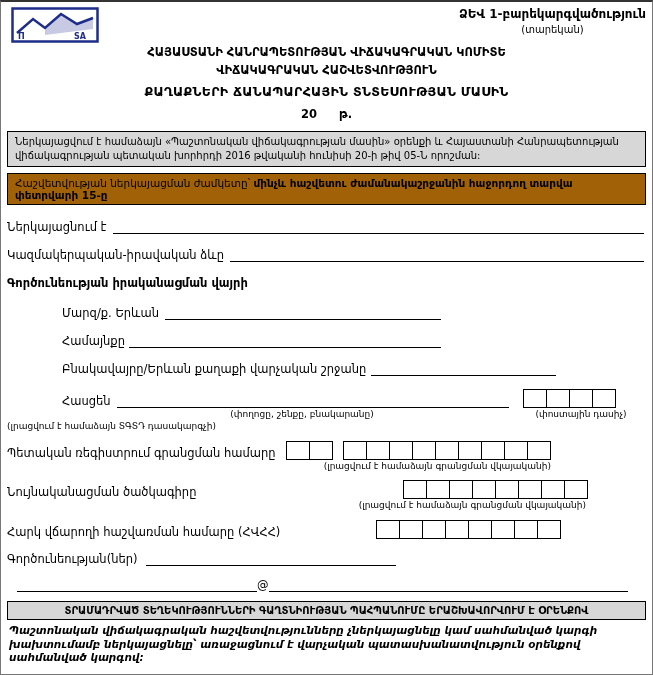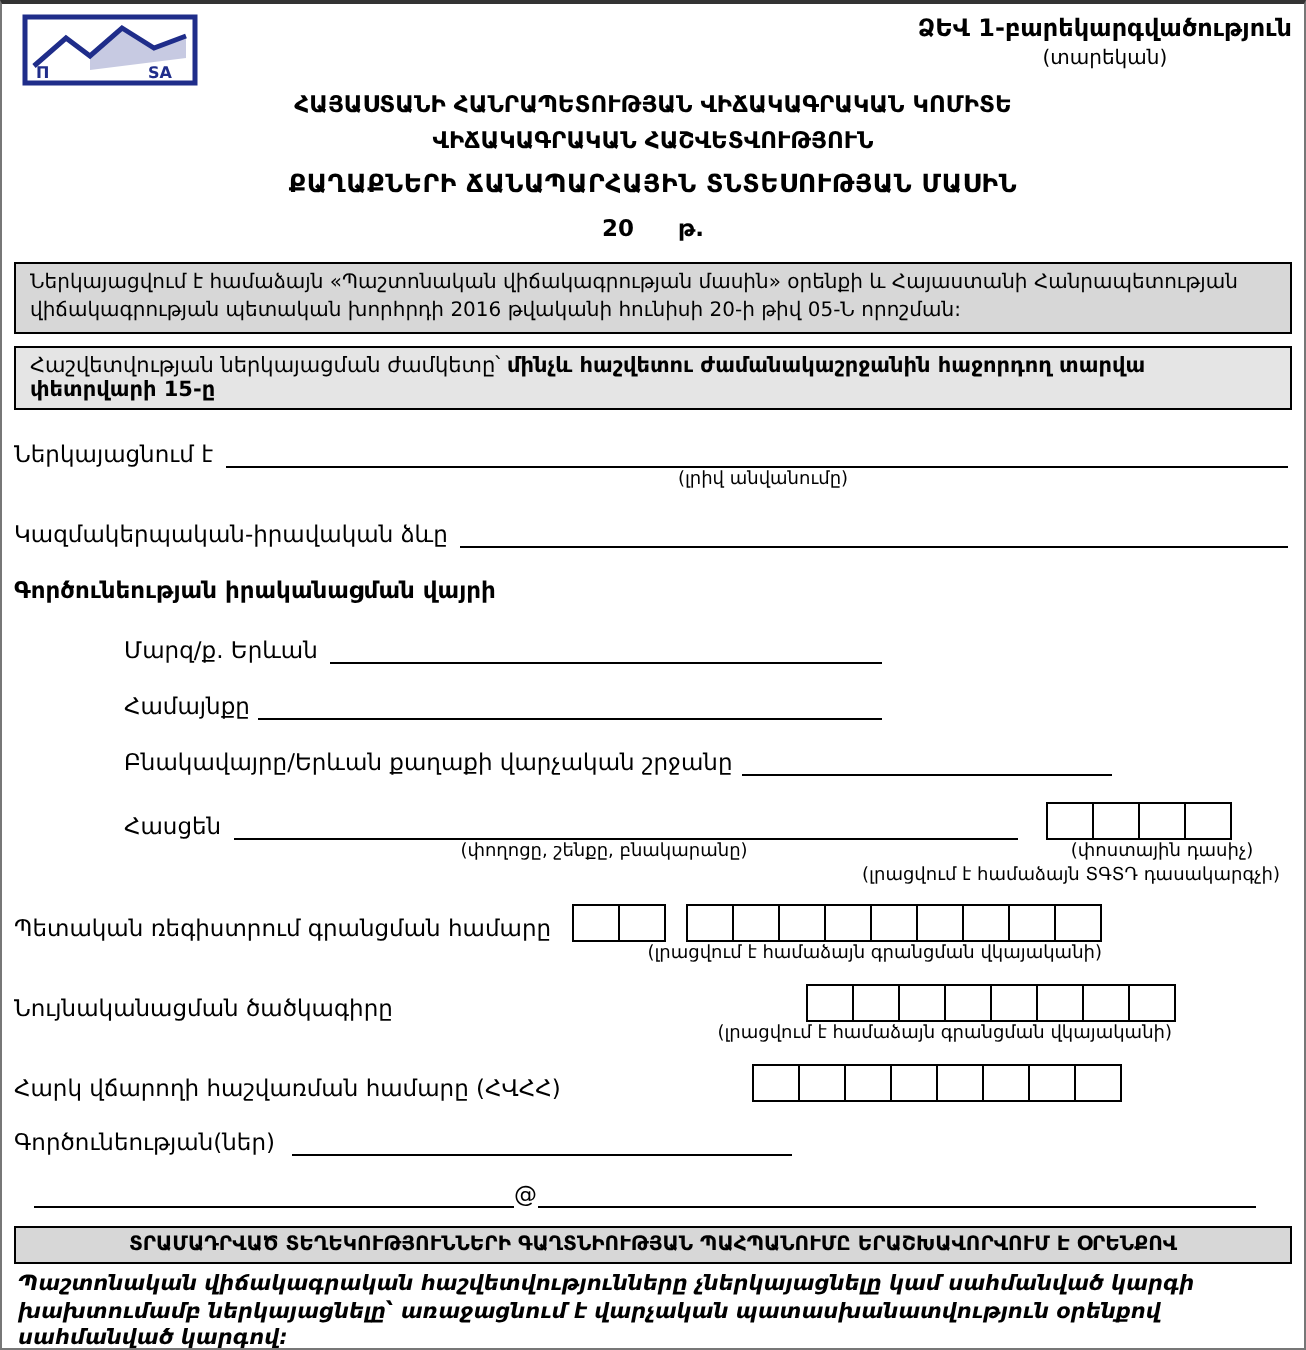--- a/index.html
+++ b/index.html
@@ -28,21 +28,21 @@
   .hdr1 { font-size: 11.5px; margin-top: 2px; }
   .hdr2 { font-size: 11.5px; margin-top: 4px; }
   .hdr3 { font-size: 12.5px; margin-top: 7px; letter-spacing: 0.3px; }
   .yearline { text-align: center; font-size: 11.5px; font-weight: bold; margin-top: 7px; }
   .yeargap { display: inline-block; width: 22px; height: 12px; }
 
   .legalbox {
     margin-top: 10px; border: 1px solid #000; background: #d7d7d7;
     font-size: 10px; line-height: 1.4; padding: 3px 7px;
   }
-  .deadlinebox { margin-top: 6px; border: 1px solid #000; font-size: 10.5px; padding: 3px 7px; background:#e5e5e5; }
+  .deadlinebox { margin-top: 6px; border: 1px solid #000; font-size: 10.5px; padding: 3px 7px; background:#a16207; }
   .deadlinebox b { font-weight: bold; }
 
   .row { display: flex; align-items: flex-end; font-size: 11.5px; }
   .wline { border-bottom: 1px solid #000; height: 14px; display: inline-block; }
   .flex1 { flex: 1; }
   .hint { font-size: 9px; line-height: 1.2; }
   .hintrow { margin-top: 1px; }
   .bold { font-weight: bold; }
   .indent { padding-left: 55px; }
 
@@ -95,24 +95,20 @@
   <div class="legalbox">Ներկայացվում է համաձայն «Պաշտոնական վիճակագրության մասին» օրենքի և Հայաստանի Հանրապետության վիճակագրության պետական խորհրդի 2016 թվականի հունիսի 20-ի թիվ 05-Ն որոշման:</div>
 
   <div class="deadlinebox">
     <span>Հաշվետվության ներկայացման ժամկետը՝ </span><b>մինչև հաշվետու ժամանակաշրջանին հաջորդող տարվա փետրվարի 15-ը</b>
   </div>
 
   <div class="row" style="margin-top:14px">
     <span>Ներկայացնում է</span>
     <span class="wline flex1" style="margin-left:6px; margin-right:2px"></span>
   </div>
-  <div class="row hintrow">
-    <span style="width:110px"></span>
-    <span class="hint flex1" style="text-align:center">(լրիվ անվանումը)</span>
-  </div>
 
   <div class="row" style="margin-top:13px">
     <span>Կազմակերպական-իրավական ձևը</span>
     <span class="wline flex1" style="margin-left:6px; margin-right:2px"></span>
   </div>
 
   <div class="row bold" style="margin-top:14px">
     <span>Գործունեության իրականացման վայրի</span>
   </div>
 
@@ -143,21 +139,21 @@
         </span>
       </span>
   </div>
   <div class="row hintrow indent">
     <span style="width:50px"></span>
     <span class="hint" style="width:380px; text-align:center">(փողոցը, շենքը, բնակարանը)</span>
     <span class="flex1"></span>
     <span class="hint" style="width:130px; text-align:center">(փոստային դասիչ)</span>
   </div>
 
-  <div class="hint hintrow" style="text-align:right; padding-right:6px">(լրացվում է համաձայն ՏԳՏԴ դասակարգչի)</div>
+  <div class="hint hintrow" style="padding-right:6px">(լրացվում է համաձայն ՏԳՏԴ դասակարգչի)</div>
 
   <div class="row" style="margin-top:9px">
     <span>Պետական ռեգիստրում գրանցման համարը</span>
     <span class="cells" style="margin-left:10px">
         <span class="cellgroup">
           <span class="cell"></span>
           <span class="cell"></span>
         </span>
         <span class="cellgroup gap">
           <span class="cell"></span>

